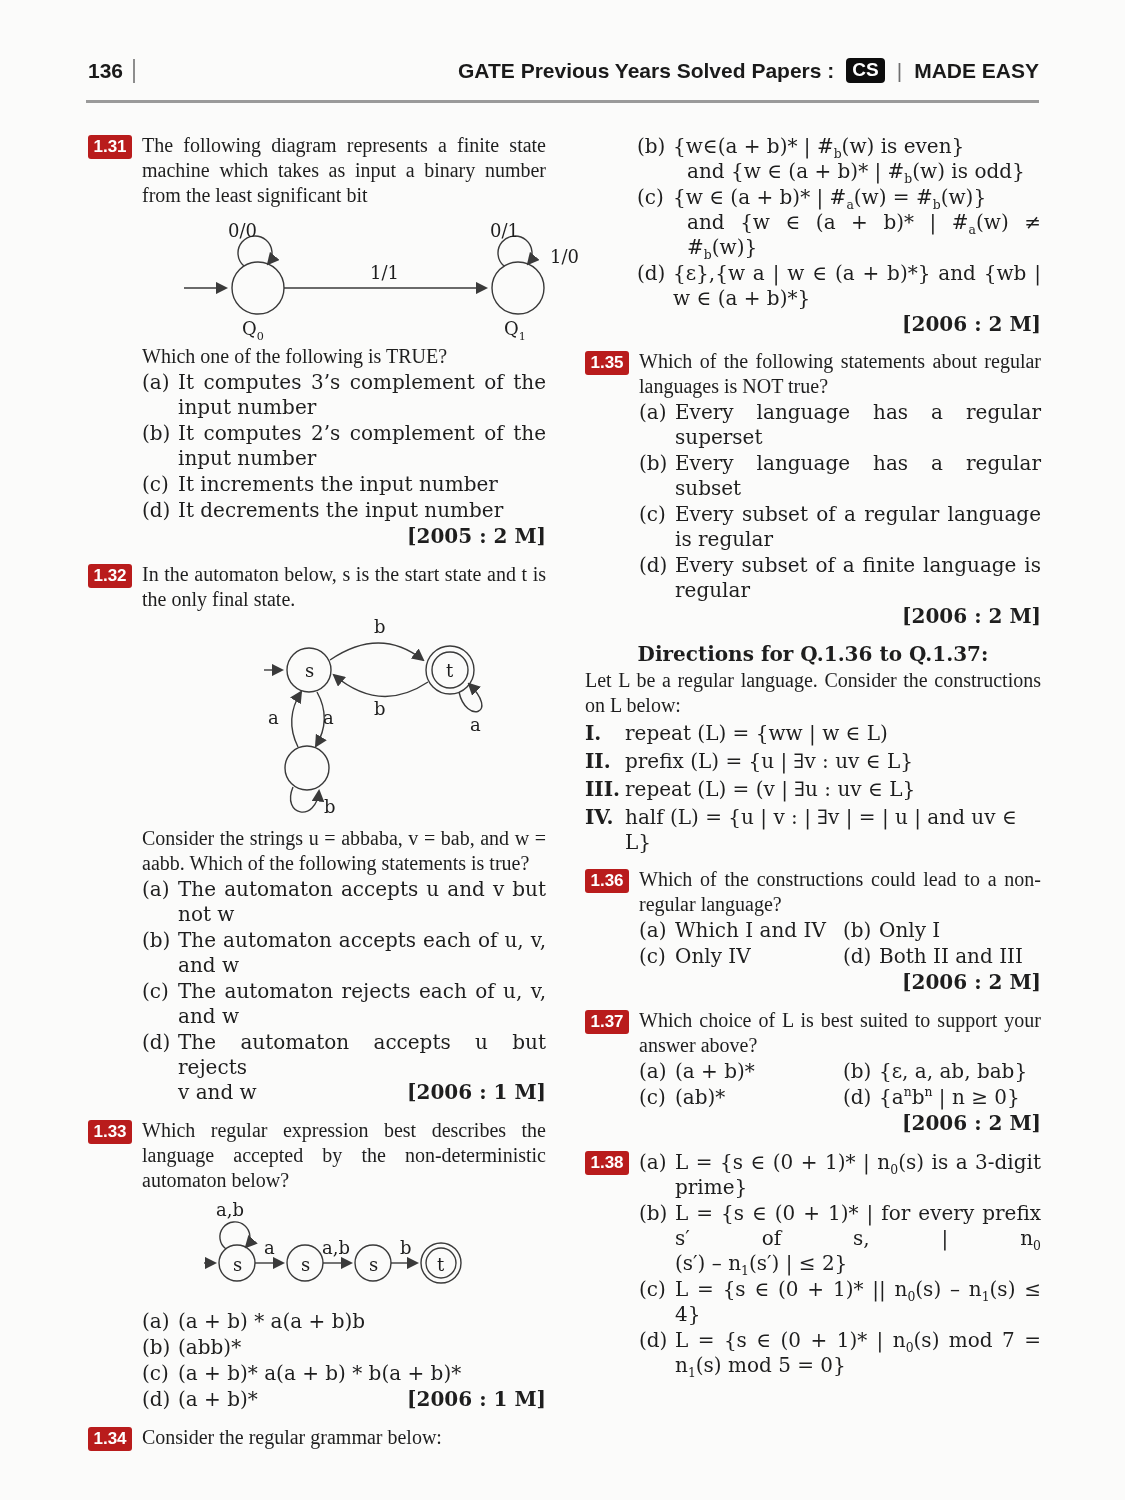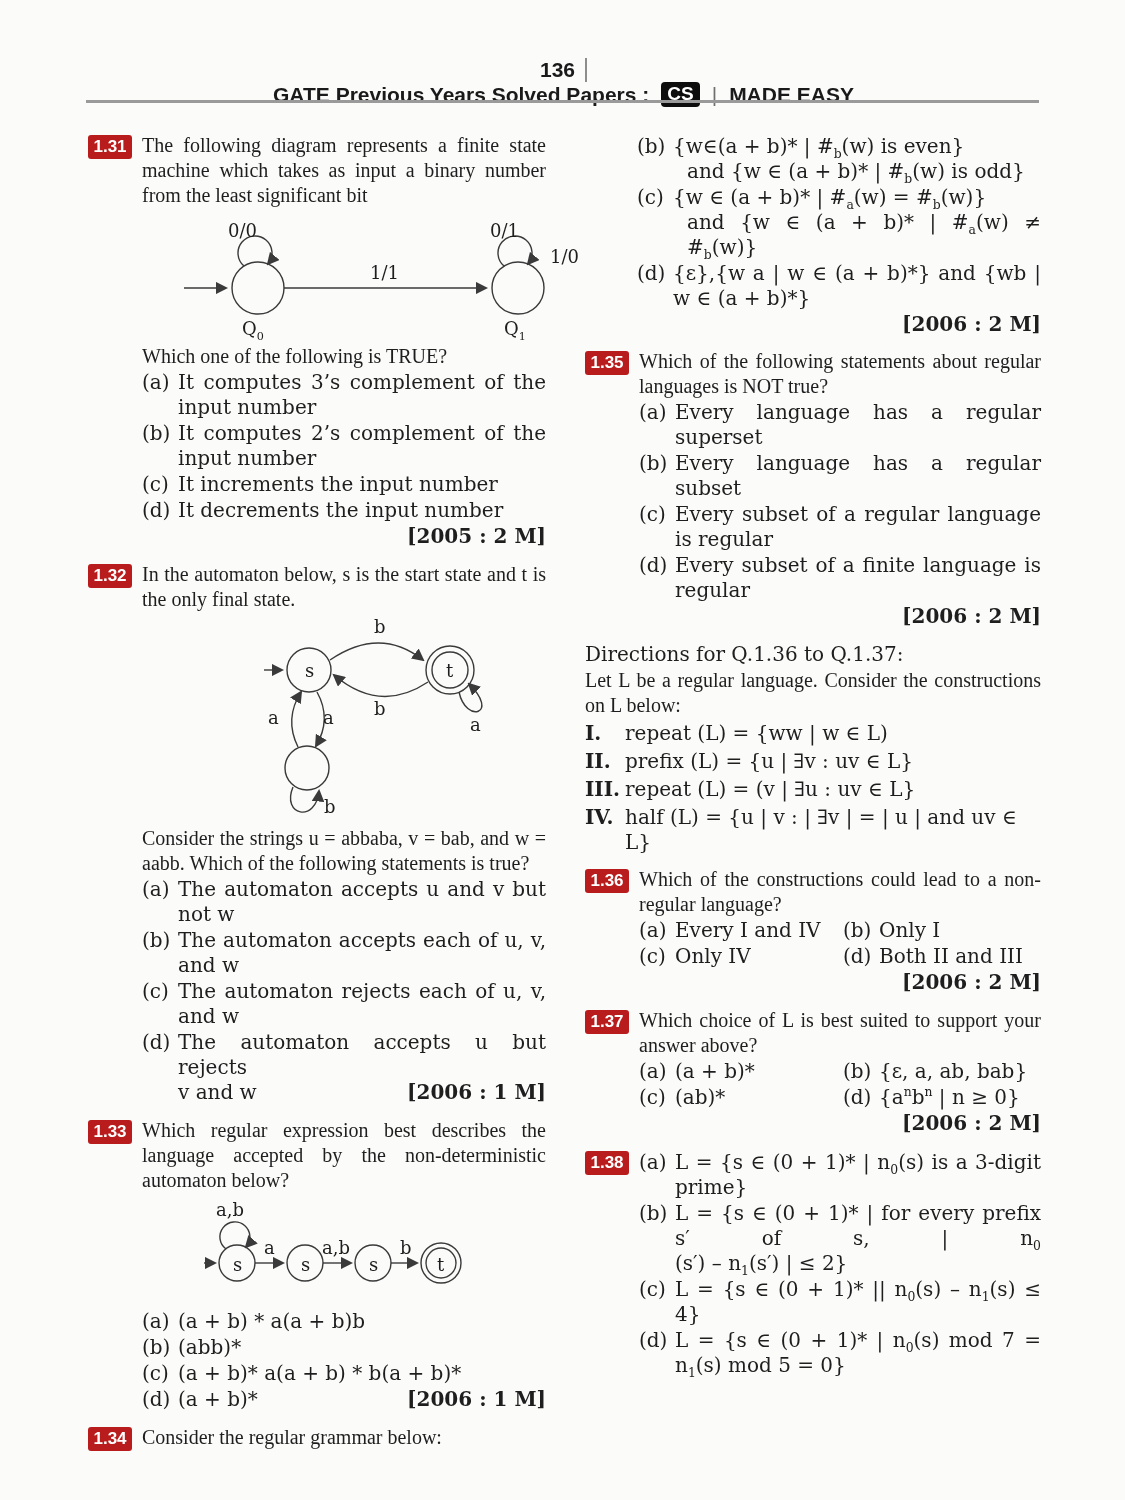--- a/index.html
+++ b/index.html
@@ -1,20 +1,20 @@
 <!DOCTYPE html>
 <html><head>
 <meta charset="utf-8">
 <style>
   html,body{margin:0;padding:0;background:#e8e8e8;}
   .page{position:relative;width:1125px;height:1500px;margin:0 auto;background:#fbfbfa;color:#1e1e1e;
         font-family:"DejaVu Serif", serif;overflow:hidden;}
   
   .hdr{position:absolute;top:58px;left:88px;right:86px;display:flex;justify-content:space-between;align-items:center;
-       font-family:"Liberation Sans", sans-serif;font-weight:700;font-size:21px;color:#1a1a1a;flex-direction:column;}
+       font-family:"Liberation Sans", sans-serif;font-weight:700;font-size:21px;color:#1a1a1a;}
   .hdr-left{display:flex;align-items:center;gap:10px;}
   .vbar{display:inline-block;width:2px;height:24px;background:#8d8d8d;}
   .hdr-right{display:flex;align-items:center;gap:12px;}
   .csbadge{background:#0d0d0d;color:#fff;padding:1px 6px 2px;border-radius:4px;font-size:19px;}
   .hsep{color:#6f6f6f;font-weight:400;}
   .rule{position:absolute;top:100px;left:86px;right:86px;height:3px;background:#9a9a9a;}
   
   .col{position:absolute;top:133px;font-size:20px;line-height:25px;}
   .col-left{left:88px;width:458px;}
   .col-right{left:585px;width:456px;}
@@ -26,21 +26,21 @@
   .indented{margin-left:52px;}
   .jt{margin:0;text-align:justify;font-family:Liberation Serif, serif;}
   .opt{display:flex;align-items:flex-start;margin-top:1px;}
   .olab{flex:0 0 36px;}
   .otext{flex:1;text-align:justify;min-width:0;}
   .fj{text-align:justify;text-align-last:justify;}
   .marks{font-weight:700;text-align:right;margin-top:1px;}
   .marks-inline{font-weight:700;margin-left:auto;white-space:nowrap;}
   .row-split{display:flex;}
   .optgrid{display:grid;grid-template-columns:1fr 1fr;column-gap:6px;}
-  .dirtitle{font-weight:400;margin:12px 0 1px;}
+  .dirtitle{font-weight:700;margin:12px 0 1px;text-align:center;}
   .diritem{display:flex;margin-top:3px;}
   .dirlab{flex:0 0 40px;font-weight:700;}
   sub{font-size:0.62em;line-height:0;}
   sup{font-size:0.62em;line-height:0;}
   
   .diag{position:relative;}
   .diag svg{display:block;}
   .dlab{position:absolute;font-size:18px;white-space:nowrap;}
   .d1{width:400px;height:120px;margin:10px 0 6px 28px;}
   .d2{width:290px;height:202px;margin:8px 0 4px 120px;}
@@ -316,21 +316,21 @@
       </div>
     </div>
 
     <div class="q">
       <span class="qnum">1.36</span>
       <div class="qbody">
         <p class="jt">Which of the constructions could lead to a non-regular language?</p>
         <div class="optgrid">
           <div class="opt">
             <span class="olab">(a)</span>
-            <div class="otext" style="text-align:left">Every I and IV</div>
+            <div class="otext" style="text-align:left">Which I and IV</div>
           </div>
           <div class="opt">
             <span class="olab">(b)</span>
             <div class="otext" style="text-align:left">Only I</div>
           </div>
           <div class="opt">
             <span class="olab">(c)</span>
             <div class="otext" style="text-align:left">Only IV</div>
           </div>
           <div class="opt">

